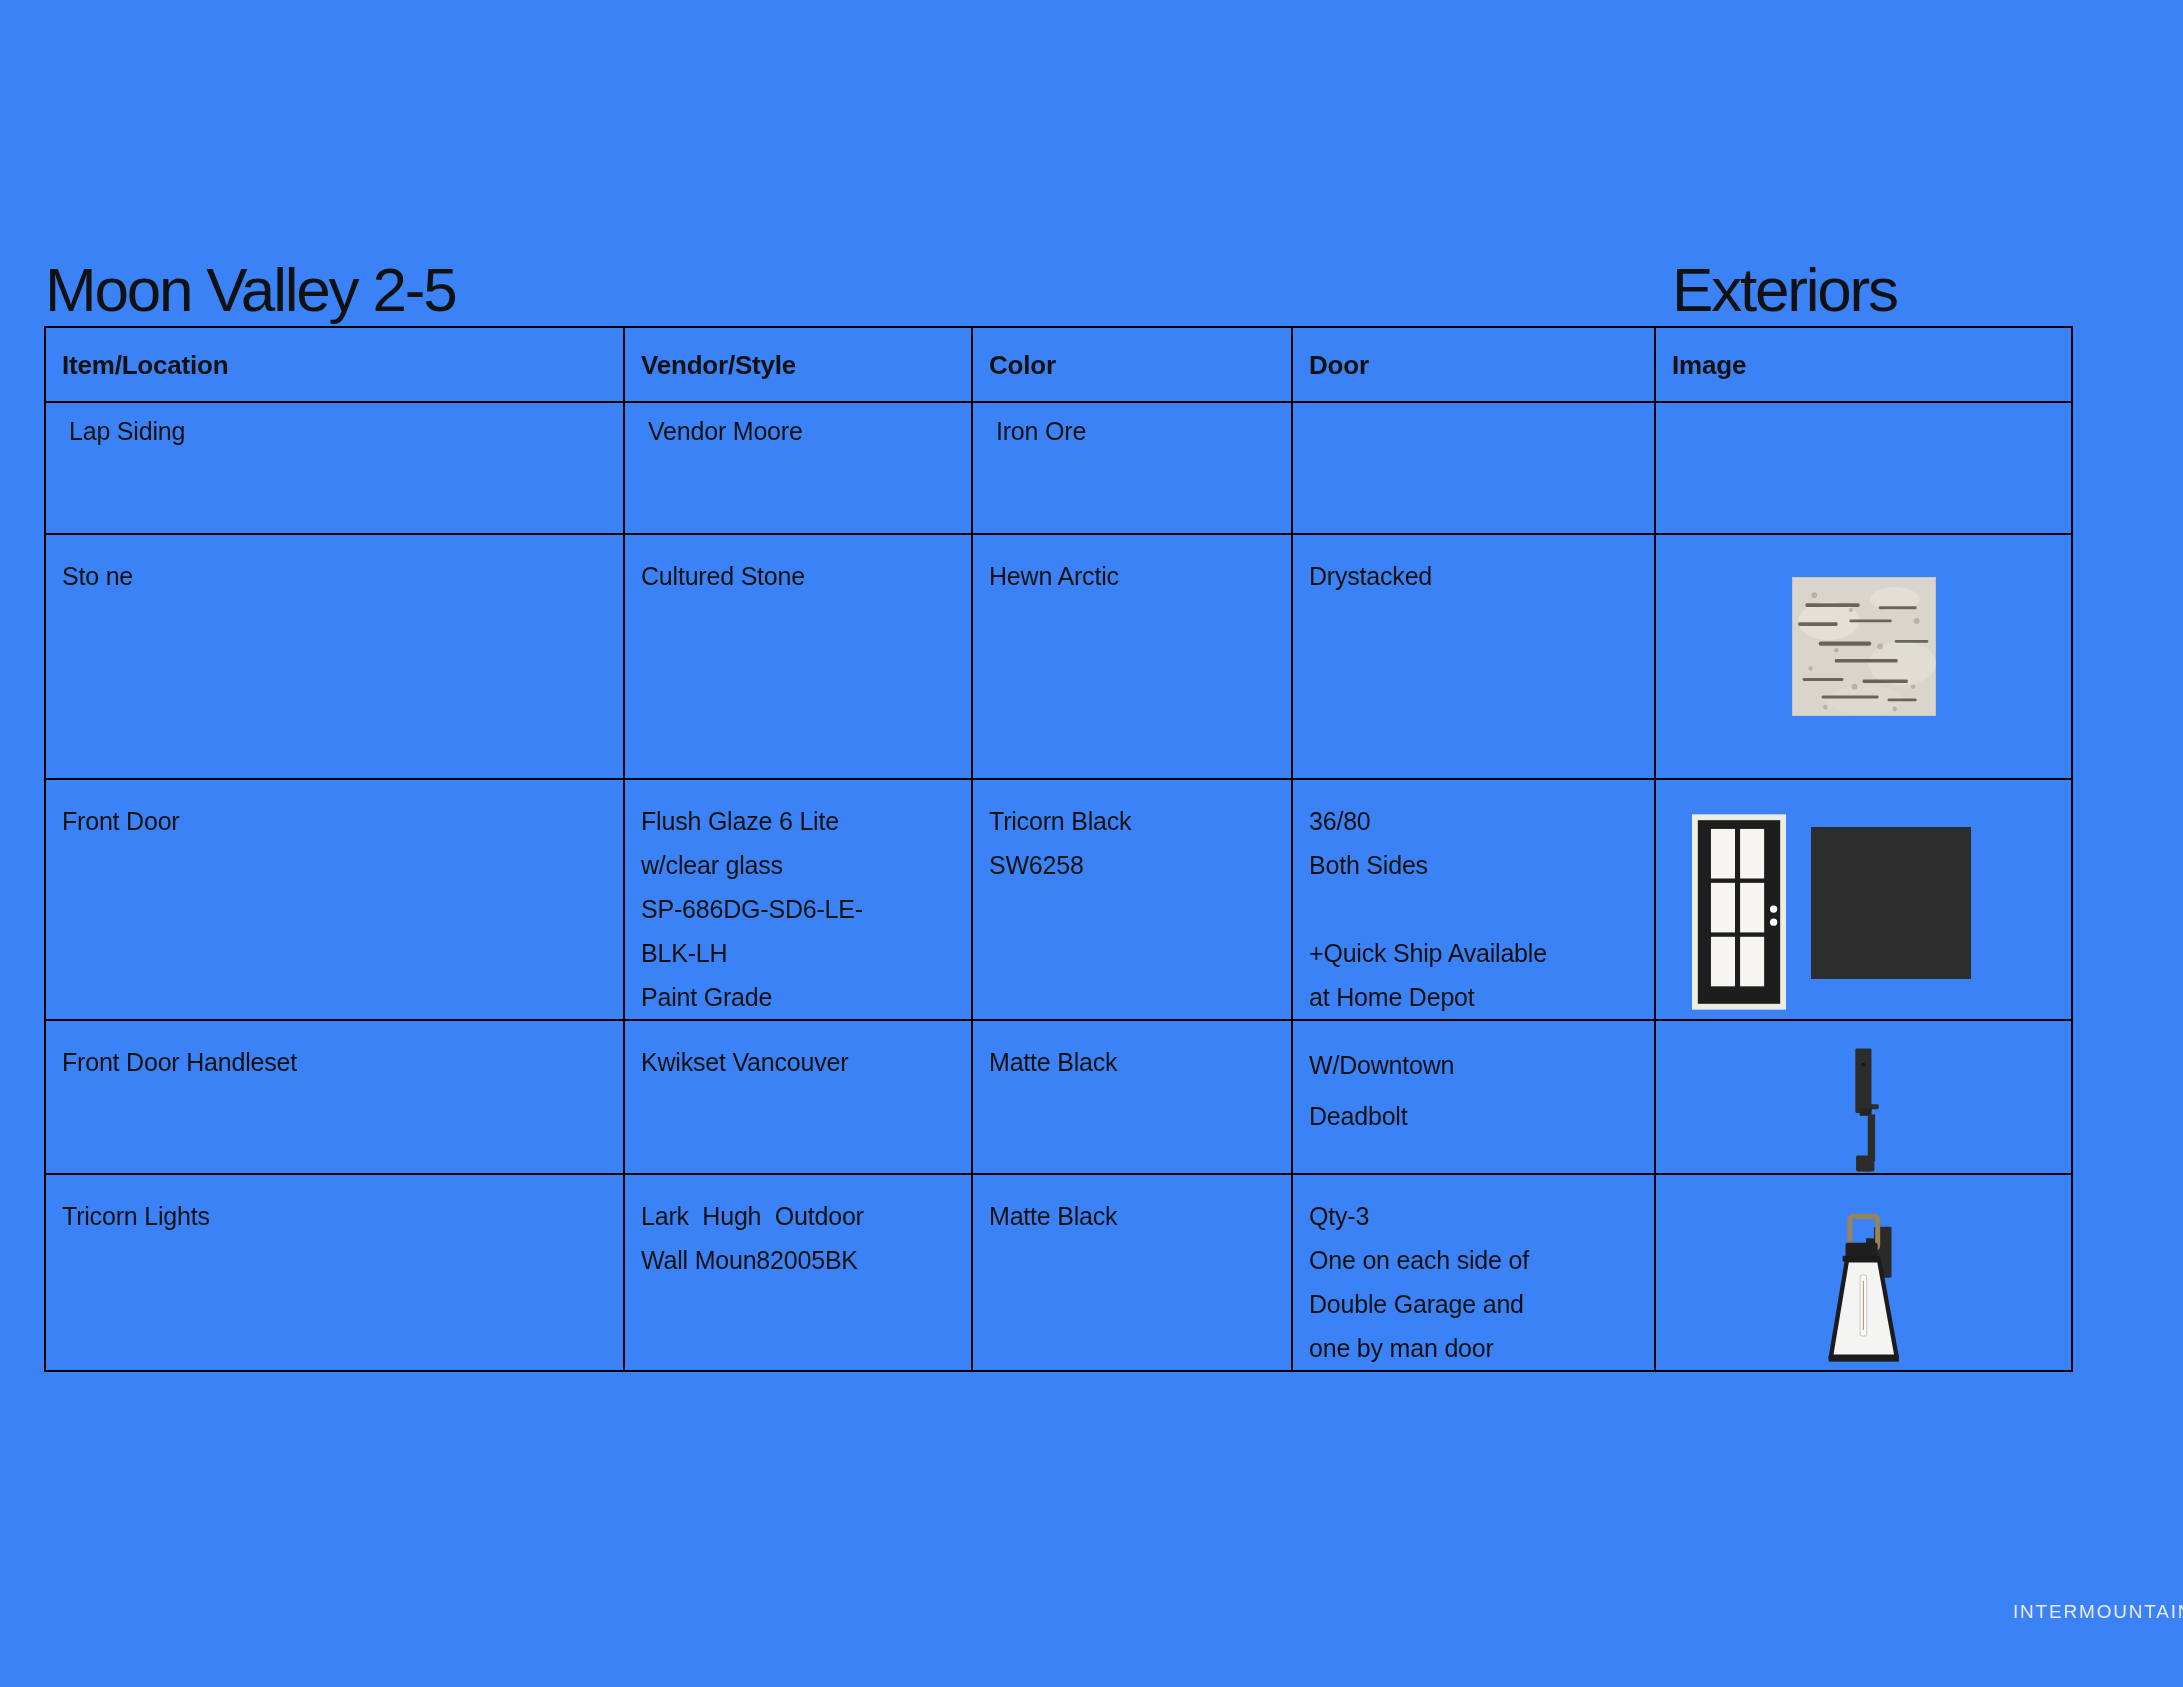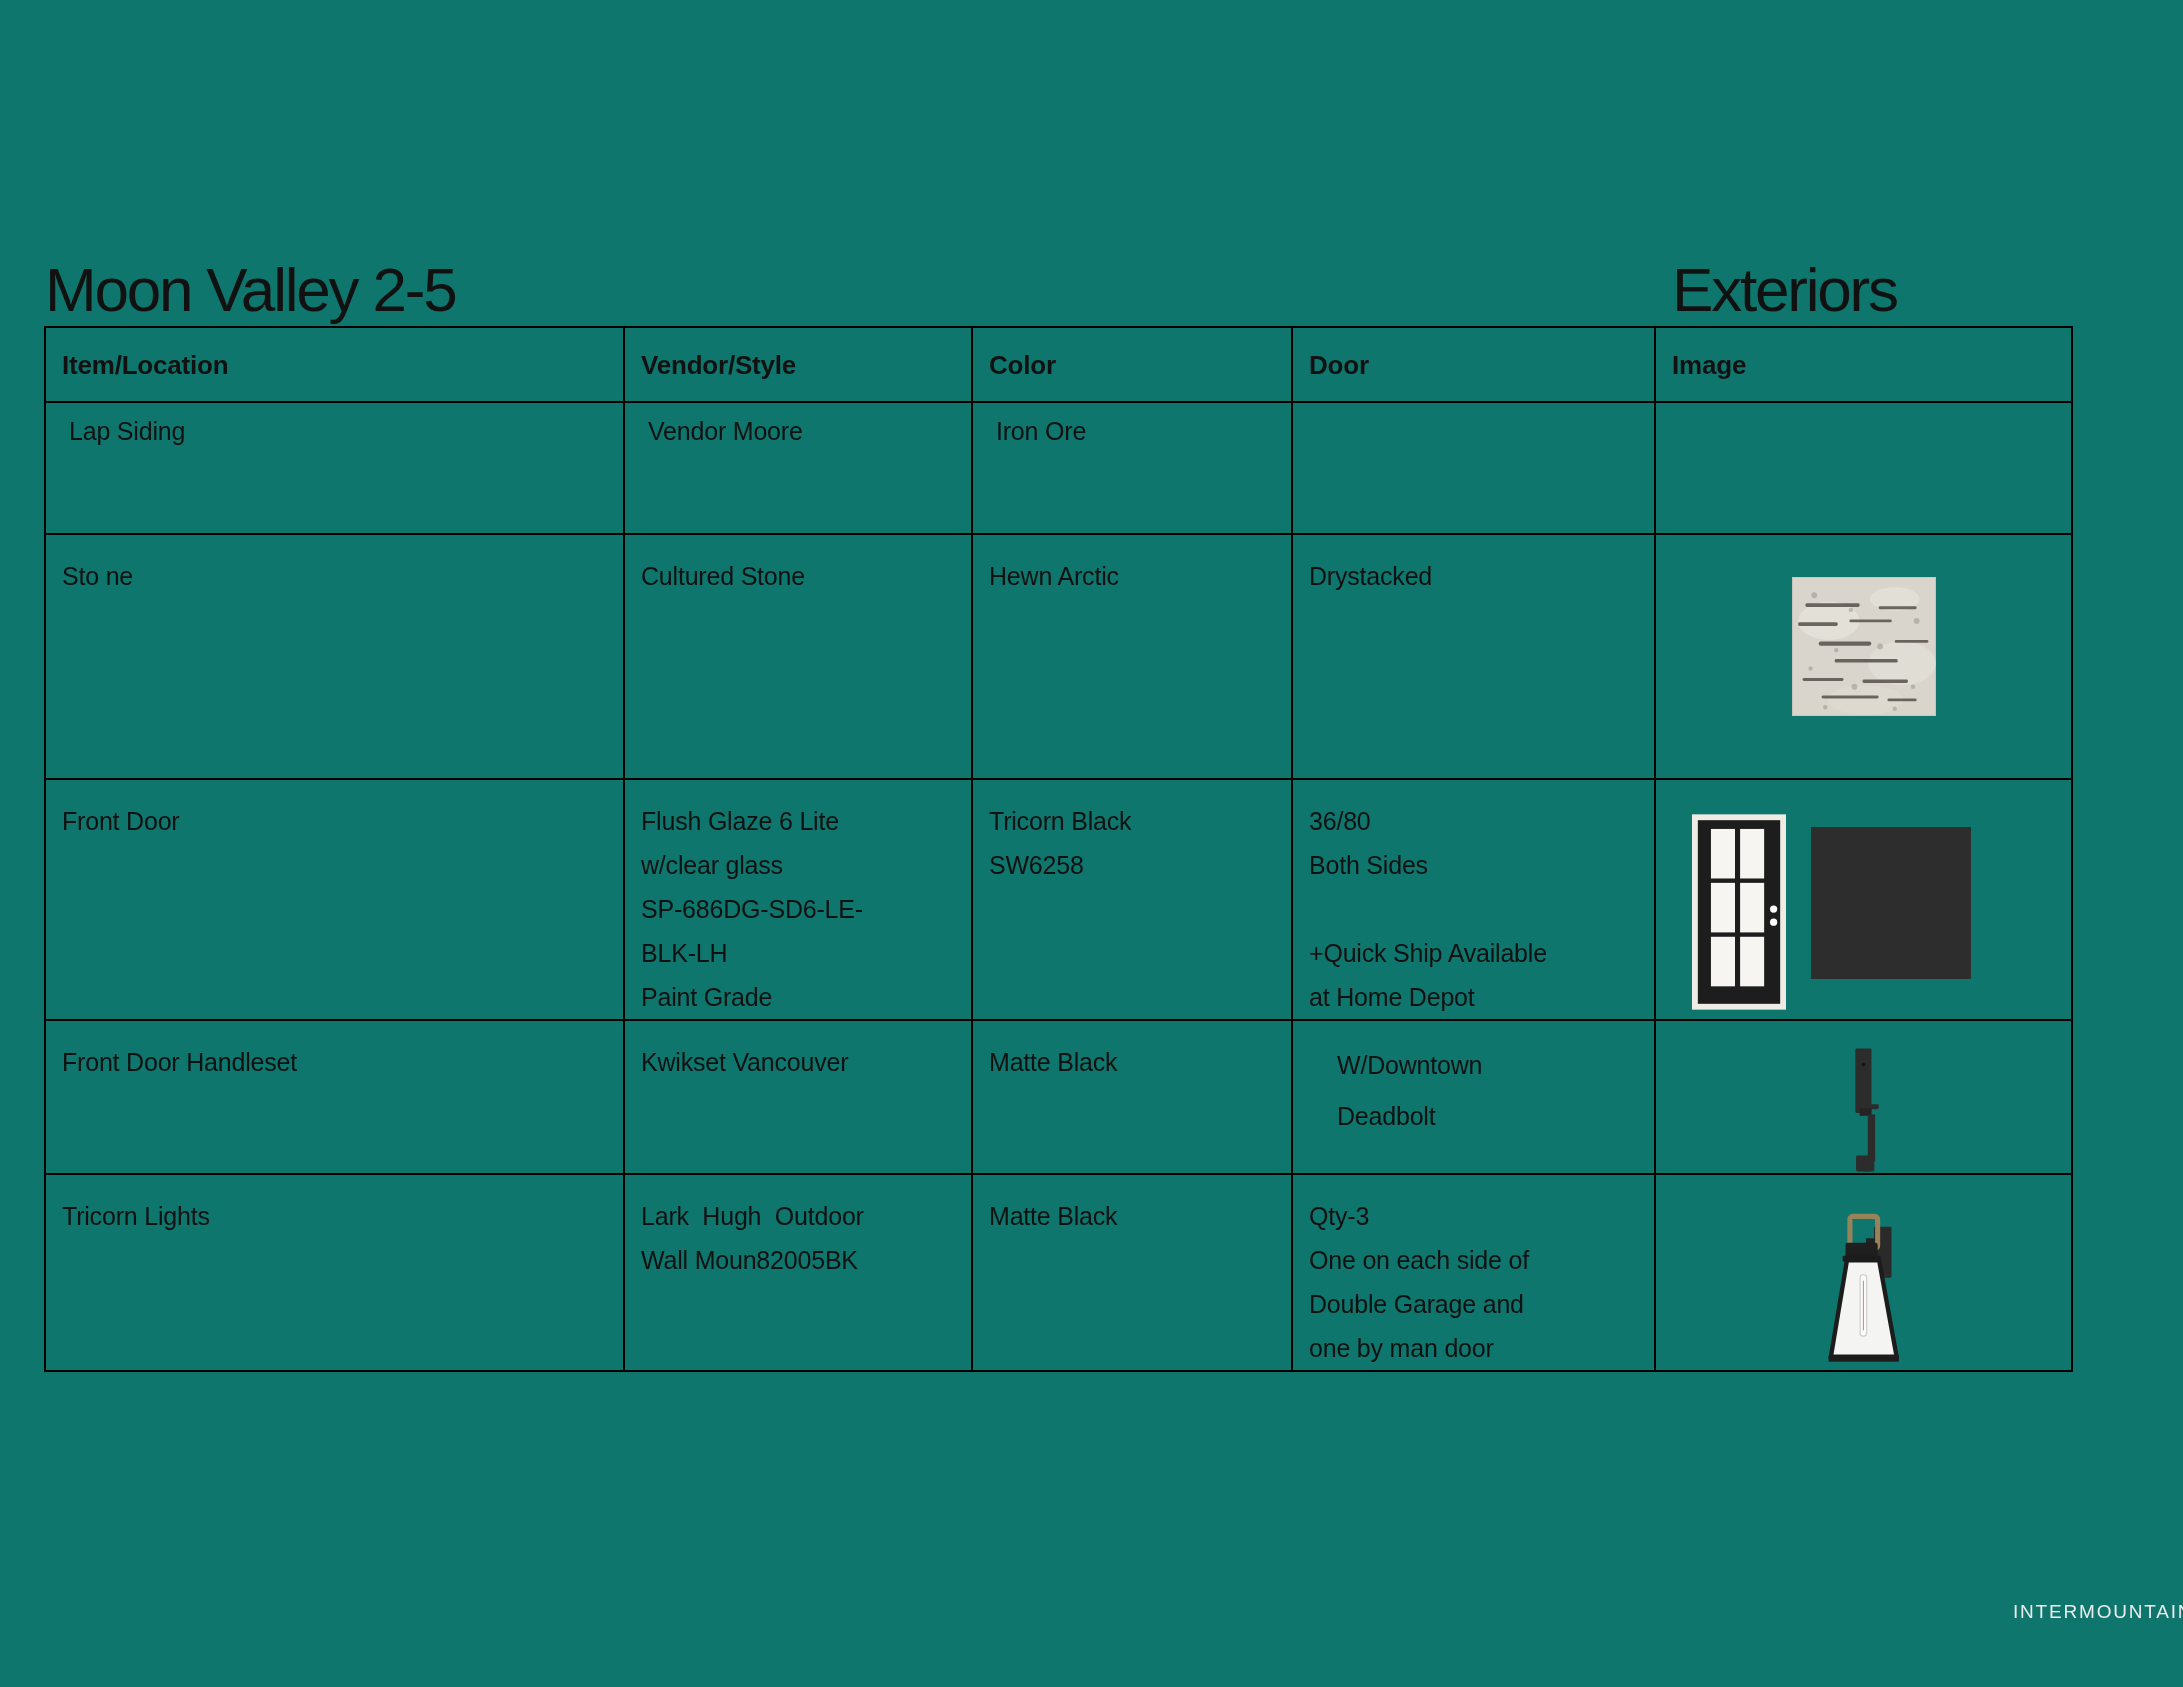--- a/index.html
+++ b/index.html
@@ -1,20 +1,20 @@
 <!DOCTYPE html>
 <html style="font-size:11.7px"><head>
 <meta charset="utf-8">
 <style>
   html,body{margin:0;padding:0;background:#ffffff;}
   .page{
     position:relative;
     width:2183px;
     height:1687px;
-    background:#0f766e;
+    background:#3b82f6;
     overflow:hidden;
     font-family:"Liberation Sans","DejaVu Sans",sans-serif;
     color:#111111;
   }
   .page-title{
     position:absolute;
     left:45px; top:258px;
     font-size:62px; line-height:64px;
     font-weight:400;
     letter-spacing:-2.2px;
@@ -51,21 +51,21 @@
   }
   table.spec th{
     vertical-align:middle;
     padding-top:0;
     font-size:26px;
     height:73px;
     font-weight:bold;
   }
   tr.r1 td{padding-top:5.9px;padding-left:23px;}
   td .celltext{white-space:pre-wrap; display:block;}
-  td.lh70 .celltext{line-height:51px;margin-left:28px;}
+  td.lh70 .celltext{line-height:51px;}
   td.imgcell{padding:0;}
   .imgwrap{display:flex; justify-content:center; align-items:flex-start; width:100%;}
   .swatch-soffit{width:110px;height:114px;background:#2d2d2d;border-top:2.2px solid #232323;margin-top:17px;}
   .stone-wrap{margin-top:23px;}
   .doorwrap{transform:translateX(-33px); gap:25px;}
   .door-svg{margin-top:15.4px;}
   .swatch-door{width:160px;height:152px;background:#2d2d2d;margin-top:28px;}
   .handleset-svg{margin-top:6.6px;}
   .lantern-svg{margin-top:18.3px;}
   .watermark{

